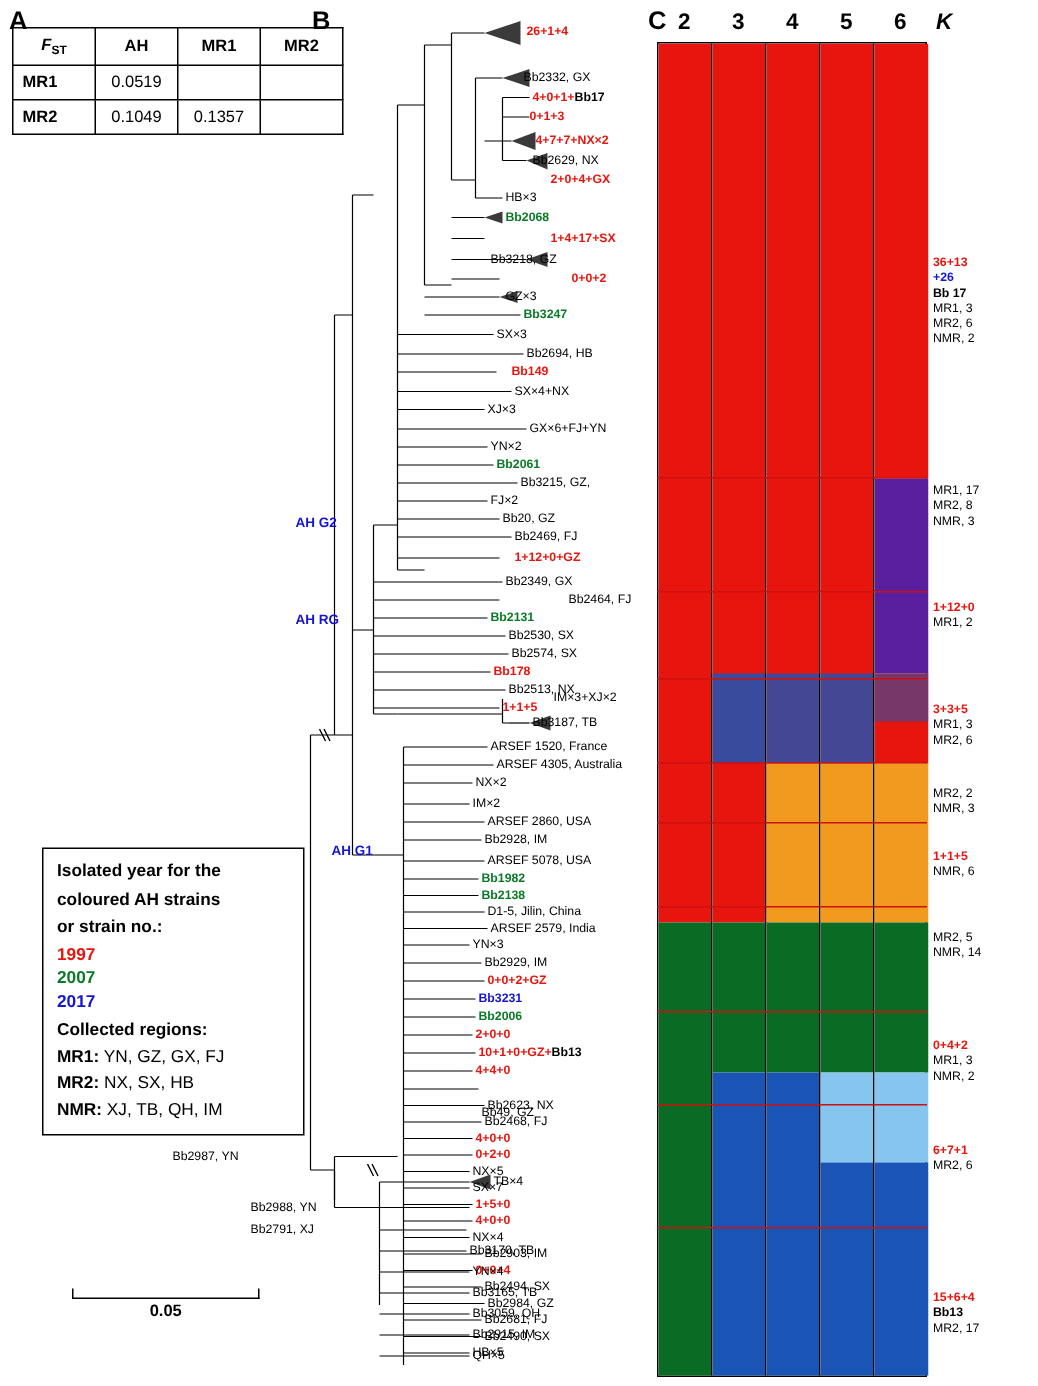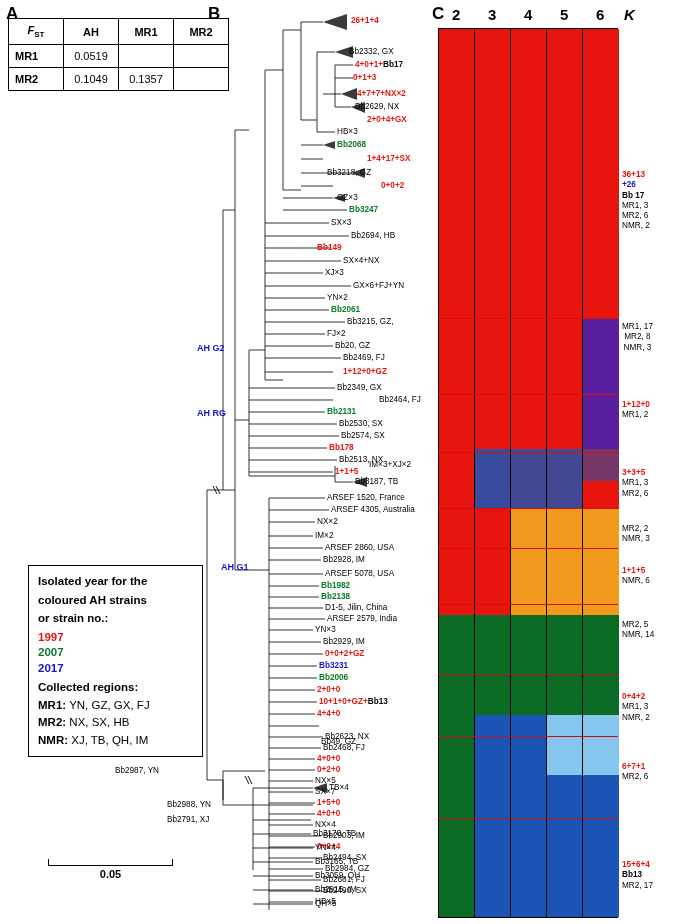--- a/index.html
+++ b/index.html
@@ -252,21 +252,21 @@
   <div class="tiplabel t-red" style="left:162px;top:106px;">2+0+4+GX</div>
   <div class="tiplabel" style="left:132px;top:118px;">HB×3</div>
   <div class="tiplabel t-green" style="left:132px;top:131px;">Bb2068</div>
   <div class="tiplabel t-red" style="left:162px;top:145px;">1+4+17+SX</div>
   <div class="tiplabel" style="left:122px;top:159px;">Bb3218, GZ</div>
   <div class="tiplabel t-red" style="left:132px;top:172px;padding-left:44px;">0+0+2</div>
   <div class="tiplabel" style="left:132px;top:184px;">GZ×3</div>
   <div class="tiplabel t-green" style="left:144px;top:196px;">Bb3247</div>
   <div class="tiplabel" style="left:126px;top:209px;">SX×3</div>
   <div class="tiplabel" style="left:146px;top:222px;">Bb2694, HB</div>
-  <div class="tiplabel t-red" style="left:112px;top:234px;">Bb149</div>
+  <div class="tiplabel t-red" style="left:136px;top:234px;">Bb149</div>
   <div class="tiplabel" style="left:138px;top:247px;">SX×4+NX</div>
   <div class="tiplabel" style="left:120px;top:259px;">XJ×3</div>
   <div class="tiplabel" style="left:148px;top:272px;">GX×6+FJ+YN</div>
   <div class="tiplabel" style="left:122px;top:284px;">YN×2</div>
   <div class="tiplabel t-green" style="left:126px;top:296px;">Bb2061</div>
   <div class="tiplabel" style="left:142px;top:308px;">Bb3215, GZ,</div>
   <div class="tiplabel" style="left:122px;top:320px;">FJ×2</div>
   <div class="tiplabel" style="left:130px;top:332px;">Bb20, GZ</div>
   <div class="tiplabel" style="left:138px;top:344px;">Bb2469, FJ</div>
   <div class="tiplabel t-red" style="left:138px;top:358px;">1+12+0+GZ</div>
@@ -386,21 +386,21 @@
 
 <div id="annotations">
     <div class="ann" style="left: 622px; top: 170px;">
       <div class="r">36+13</div>
       <div class="b">+26</div>
       <div class="k">Bb 17</div>
       <div>MR1, 3</div>
       <div>MR2, 6</div>
       <div>NMR, 2</div>
     </div>
-    <div class="ann" style="left: 622px; top: 322px; text-align: center;">
+    <div class="ann" style="left: 622px; top: 322px;">
       <div>MR1, 17</div>
       <div>MR2, 8</div>
       <div>NMR, 3</div>
     </div>
     <div class="ann" style="left: 622px; top: 400px;">
       <div class="r">1+12+0</div>
       <div>MR1, 2</div>
     </div>
     <div class="ann" style="left: 622px; top: 468px;">
       <div class="r">3+3+5</div>

